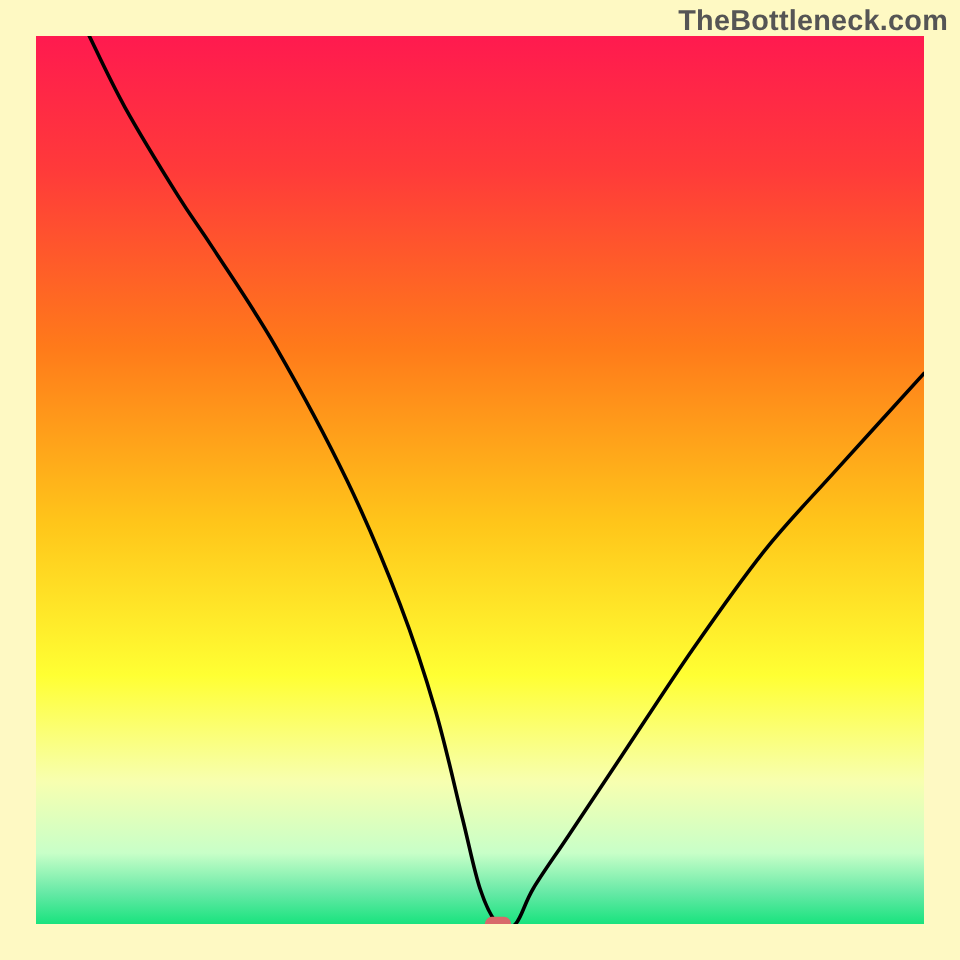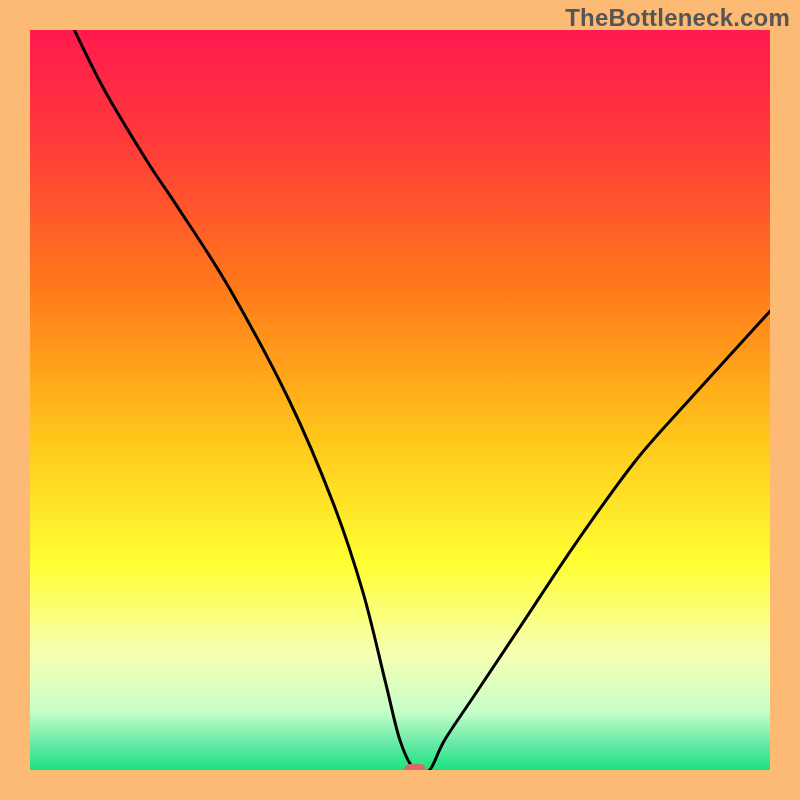--- a/index.html
+++ b/index.html
@@ -8,21 +8,21 @@
     width: 800px;
     height: 800px;
     background: #000;
     overflow: hidden;
     font-family: Arial, Helvetica, sans-serif;
   }
   .frame {
     position: relative;
     width: 800px;
     height: 800px;
-    background: #fdba74;
+    background: #fef9c3;
   }
   .watermark {
     position: absolute;
     top: 4px;
     right: 10px;
     color: #555;
     font-size: 24px;
     font-weight: 600;
     z-index: 50;
     letter-spacing: 0.2px;

